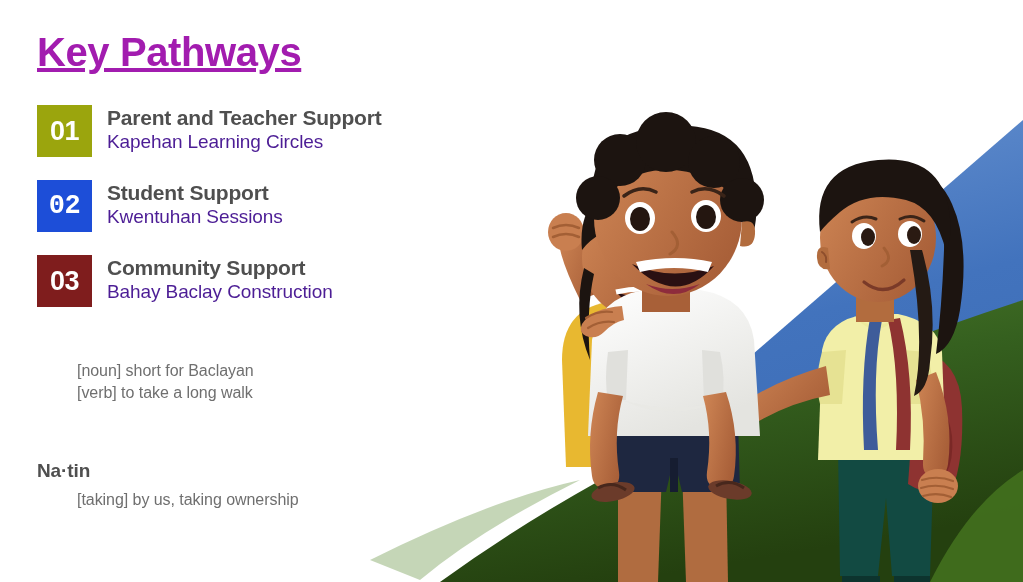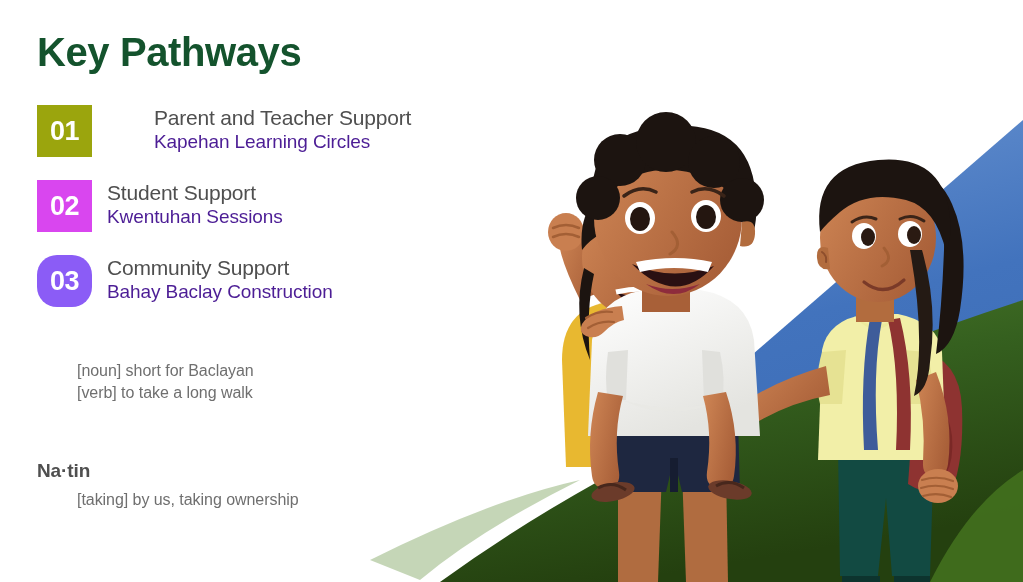--- a/index.html
+++ b/index.html
@@ -41,23 +41,24 @@
     width: 520px;
     height: 582px;
     z-index: 5;
   }
   #page-title {
     position: absolute;
     left: 37px;
     top: 30px;
     font-size: 40px;
     font-weight: bold;
-    color: #14532d;
+    color: #a21caf;
     letter-spacing: -0.4px;
     line-height: 1.1;
+    text-decoration: underline;
   }
 
   .pathway-row {
     position: absolute;
     left: 37px;
     display: flex;
     align-items: flex-start;
   }
   .pathway-badge {
     width: 55px;
@@ -70,21 +71,21 @@
     font-size: 27px;
     font-weight: bold;
     letter-spacing: -0.5px;
   }
   .pathway-text {
     margin-left: 15px;
     padding-top: 1px;
   }
   .pathway-heading {
     font-size: 21px;
-    font-weight: normal;
+    font-weight: bold;
     color: #4f4f4f;
     line-height: 1.18;
     letter-spacing: -0.2px;
     white-space: nowrap;
   }
   .pathway-sub {
     font-size: 19px;
     font-weight: normal;
     color: #4c1d95;
     line-height: 1.2;
@@ -293,38 +294,38 @@
           <path d="M218 328 q12 -8 26 -6" stroke="#A35F35" stroke-width="2.2" fill="none" stroke-linecap="round"></path>
         </g>
       </g>
     </svg>
   </div>
 
   <div id="content">
 
     <div id="page-title">Key Pathways</div>
 
-    <div class="pathway-row" style="top:105px;gap:47px;">
+    <div class="pathway-row" style="top:105px;">
       <div class="pathway-badge" style="background:#9BA50D;">01</div>
       <div class="pathway-text">
         <div class="pathway-heading">Parent and Teacher Support</div>
         <div class="pathway-sub">Kapehan Learning Circles</div>
       </div>
     </div>
 
     <div class="pathway-row" style="top:180px;">
-      <div class="pathway-badge" style="background:#d946ef;">02</div>
+      <div class="pathway-badge" style="background:#1d4ed8;font-family:Liberation Mono, monospace;">02</div>
       <div class="pathway-text">
         <div class="pathway-heading">Student Support</div>
         <div class="pathway-sub">Kwentuhan Sessions</div>
       </div>
     </div>
 
     <div class="pathway-row" style="top:255px;">
-      <div class="pathway-badge" style="background:#8b5cf6;border-radius:20px;">03</div>
+      <div class="pathway-badge" style="background:#7f1d1d;">03</div>
       <div class="pathway-text">
         <div class="pathway-heading">Community Support</div>
         <div class="pathway-sub">Bahay Baclay Construction</div>
       </div>
     </div>
 
     <div class="glossary-entry" style="top:360px;">
       <div class="glossary-def">[noun] short for Baclayan</div>
       <div class="glossary-def">[verb] to take a long walk</div>
     </div>

